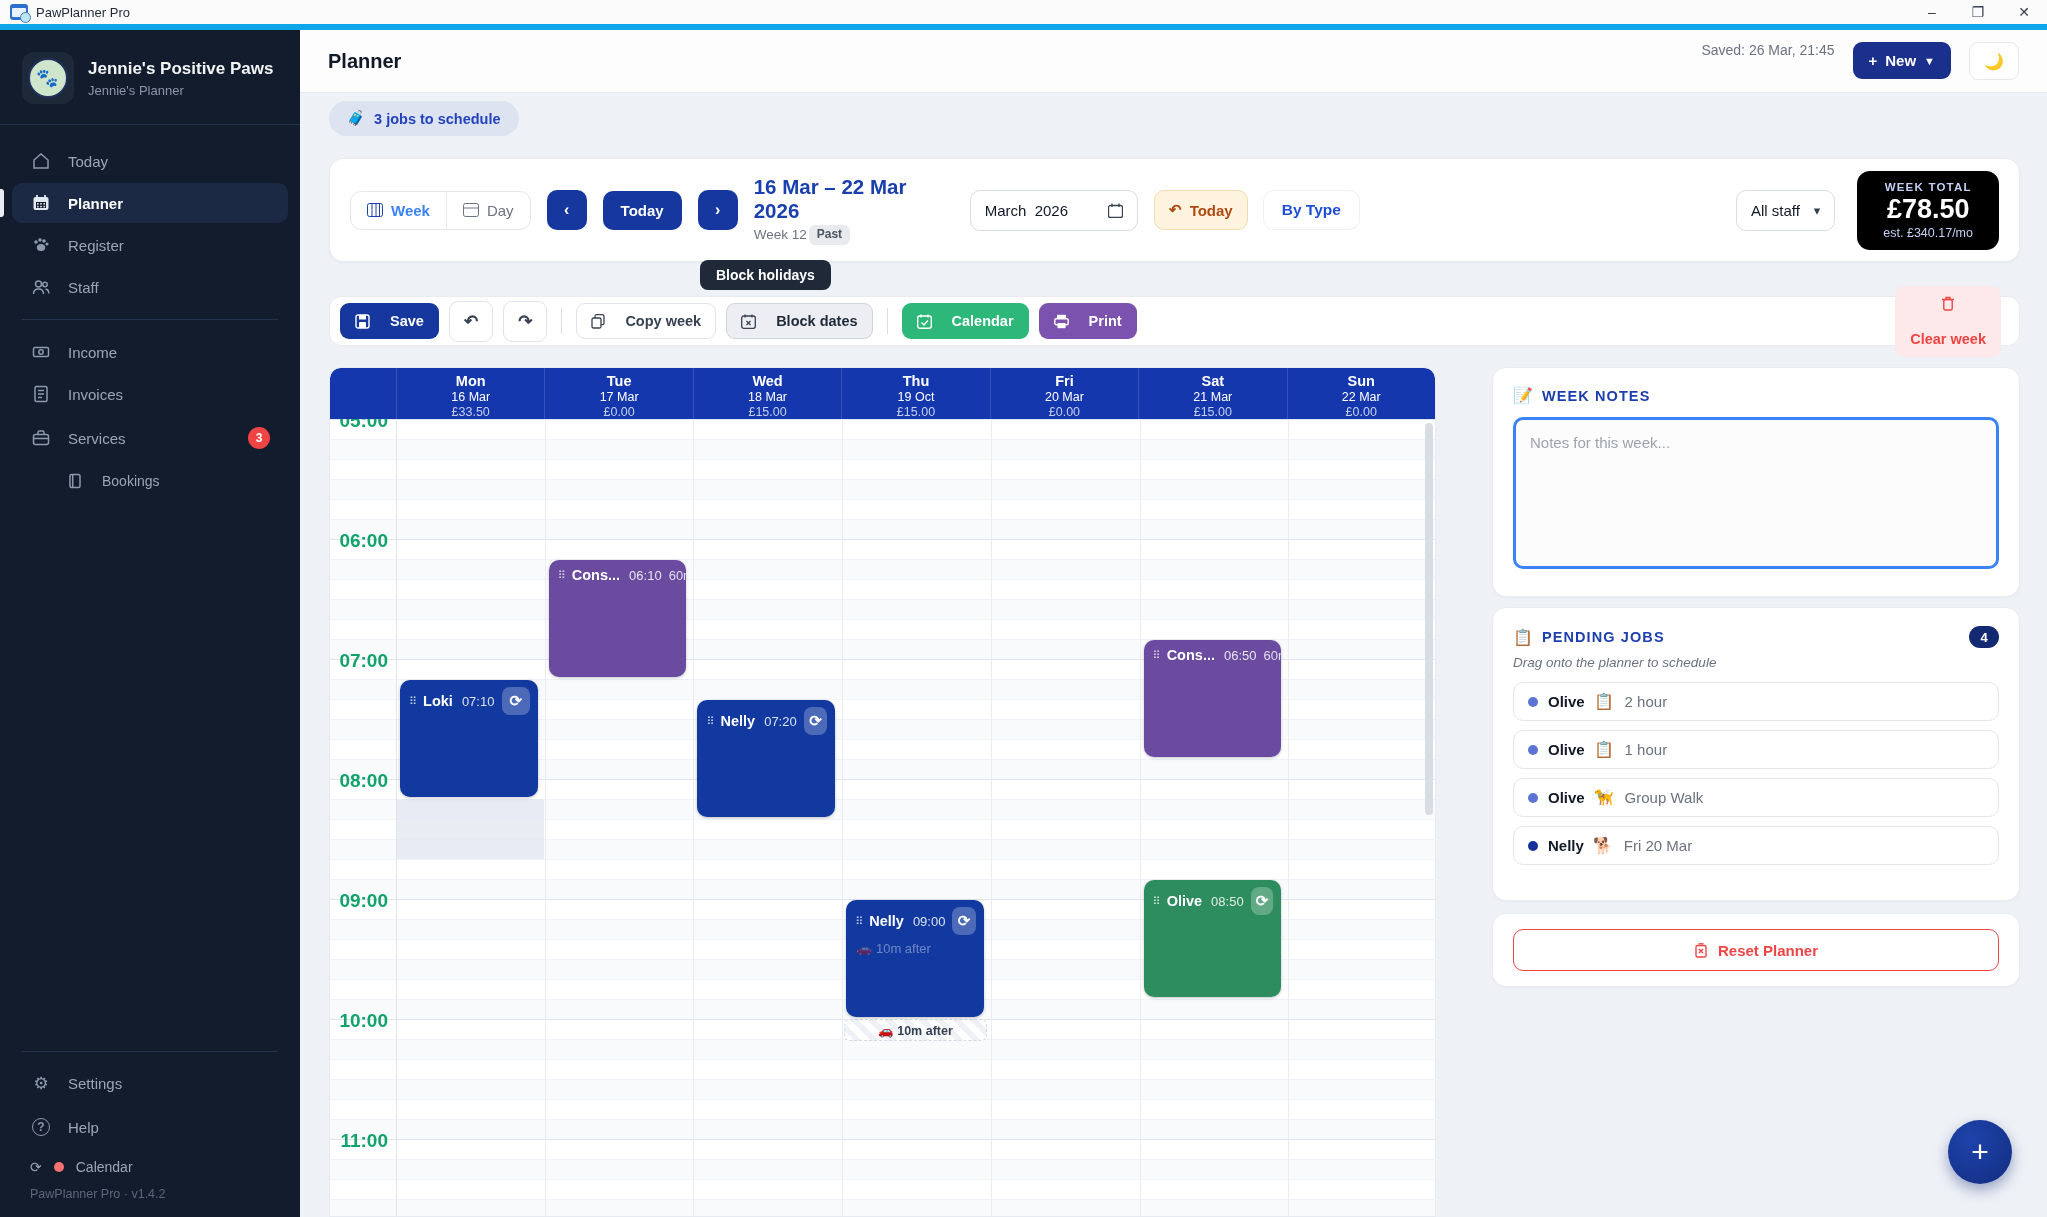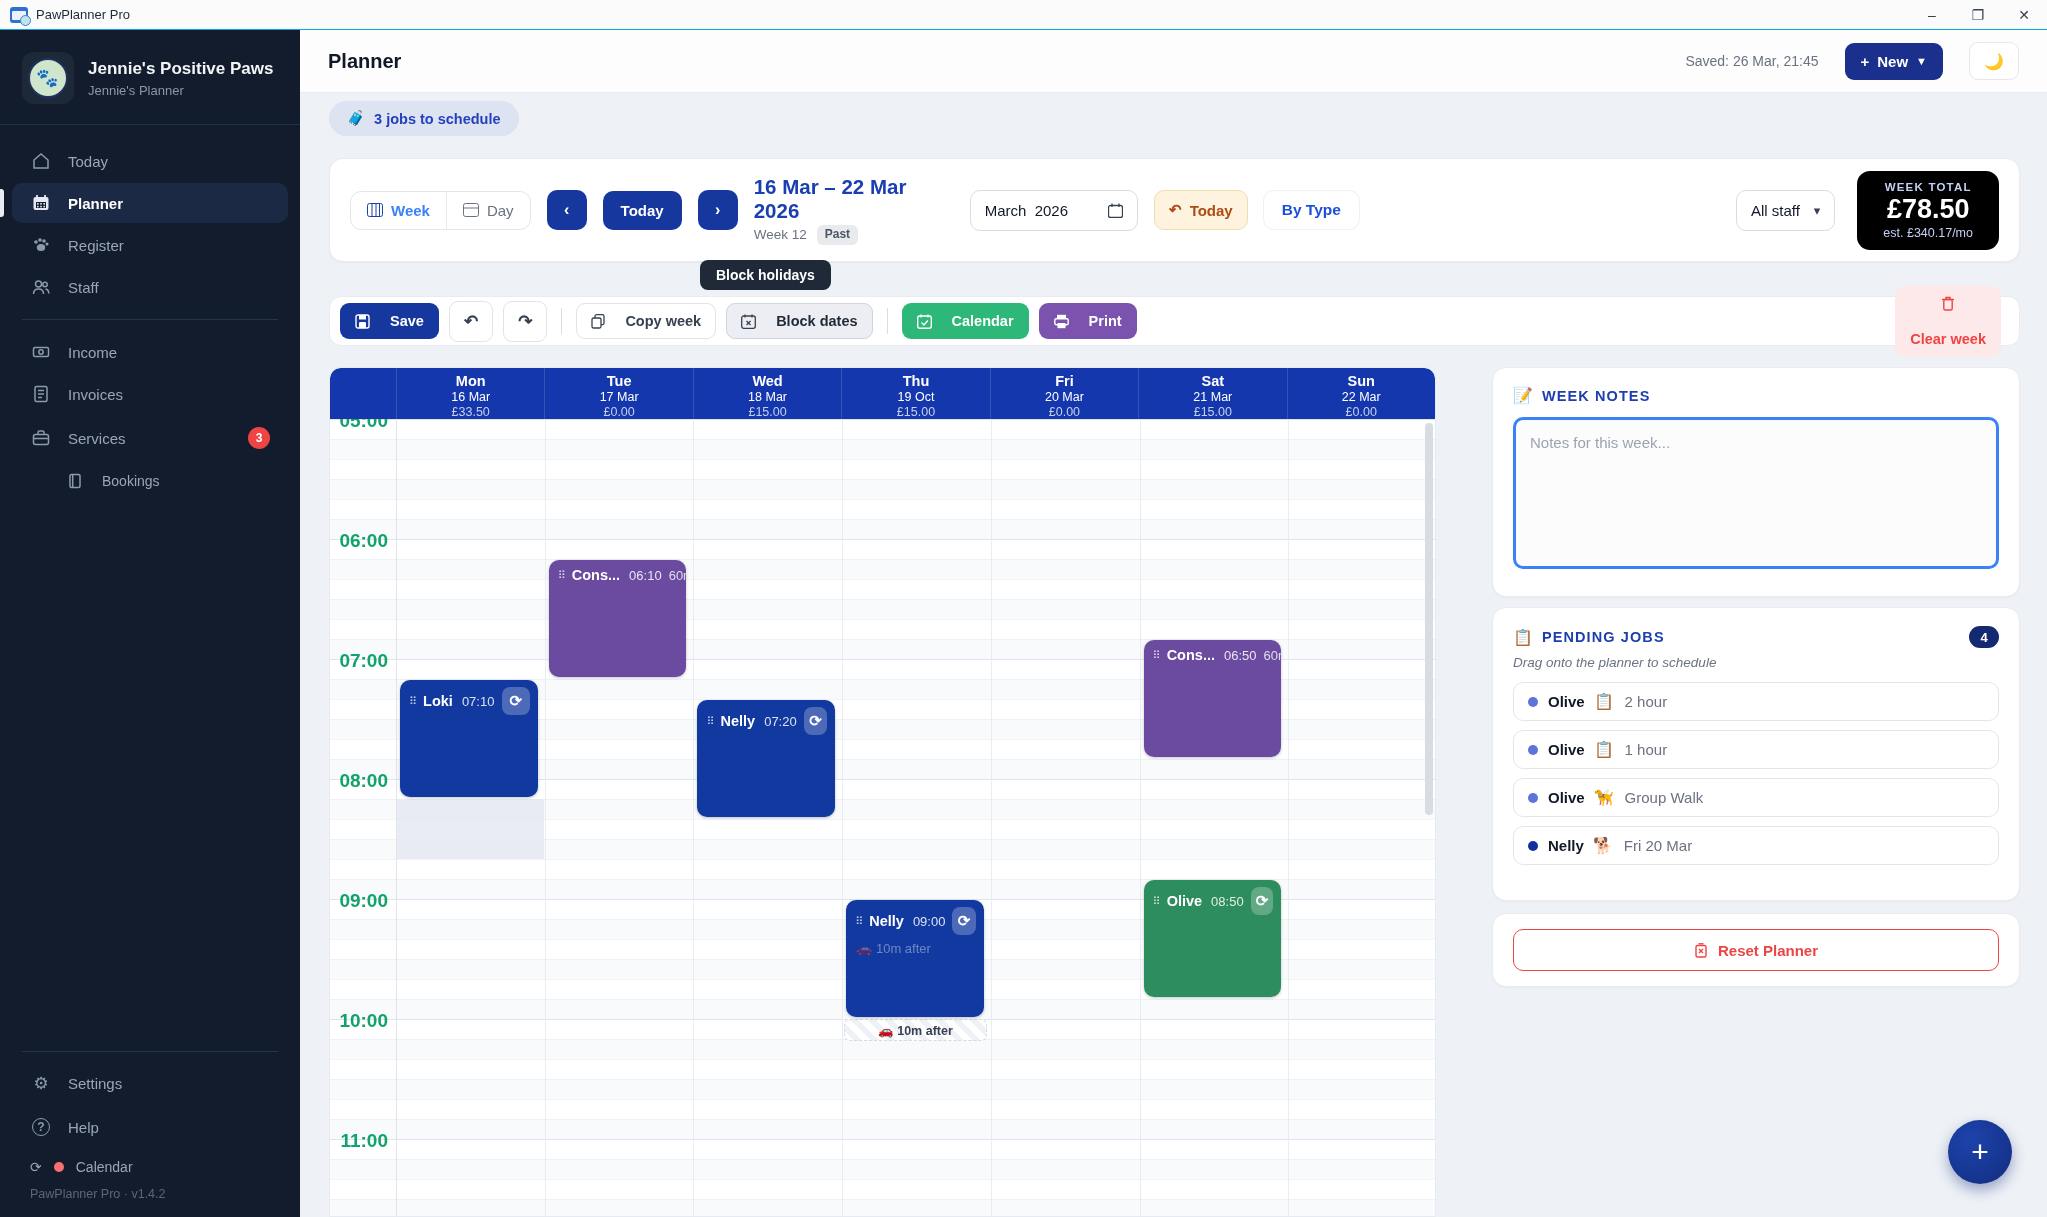--- a/index.html
+++ b/index.html
@@ -1,20 +1,20 @@
 <!DOCTYPE html>
 <html><head>
 <meta charset="utf-8">
 <style>
   * { margin:0; padding:0; box-sizing:border-box; }
   html,body { width:2047px; height:1217px; overflow:hidden; }
   body { font-family:"Liberation Sans", sans-serif; background:#eef1f6; position:relative; color:#111827; }
 
   
-  .titlebar { position:absolute; left:0; top:0; width:2047px; height:30px; background:#fbfbfc; display:flex; align-items:center; border-bottom:1px solid #0ea5e9; z-index:60; }
+  .titlebar { position:absolute; left:0; top:0; width:2047px; height:30px; background:#fbfbfc; display:flex; align-items:center; border-bottom:6px solid #0ea5e9; z-index:60; }
   .app-ico { width:18px; height:16px; margin:0 8px 0 10px; background:#2f6fd0; border-radius:3px; position:relative; }
   .app-ico:before { content:""; position:absolute; left:2px; right:2px; top:4px; height:9px; background:#eaf2ff; border-radius:1px; }
   .app-ico:after { content:""; position:absolute; right:-3px; bottom:-3px; width:9px; height:9px; background:#bfe3f2; border:1px solid #3b82c4; border-radius:50%; }
   .app-title { font-size:13px; color:#1f2937; }
   .win-controls { margin-left:auto; display:flex; height:100%; }
   .win-btn { width:46px; height:100%; display:flex; align-items:center; justify-content:center; font-size:14px; color:#374151; cursor:default; }
 
   
   .sidebar { position:absolute; left:0; top:30px; width:300px; height:1187px; background:#131c2d; z-index:50; }
   .profile { display:flex; align-items:center; gap:14px; padding:22px 22px 20px 22px; border-bottom:1px solid #22304a; }
@@ -32,40 +32,40 @@
   .nav-badge { margin-left:auto; background:#ef4444; color:#fff; font-size:12px; font-weight:bold; min-width:22px; height:22px; border-radius:11px; display:flex; align-items:center; justify-content:center; }
   .side-bottom { position:absolute; left:12px; right:12px; bottom:10px; }
   .side-bottom .top-line { height:1px; background:#26334d; margin:0 10px 10px 10px; }
   .cal-status { display:flex; align-items:center; gap:12px; padding:10px 18px; color:#9aa5b6; font-size:14px; }
   .dot { width:10px; height:10px; border-radius:50%; }
   .version { color:#5b6678; font-size:12.5px; padding:2px 18px 6px 18px; }
 
   
   .main-header { position:absolute; left:300px; top:30px; right:0; height:63px; background:#fdfdfe; border-bottom:1px solid #e7eaef; display:flex; align-items:center; padding:0 28px; z-index:20; }
   .page-title { font-size:20px; font-weight:bold; color:#111827; }
-  .header-right { margin-left:auto; display:flex; align-items:center; gap:26px; }
+  .header-right { margin-left:auto; display:flex; align-items:flex-start; gap:18px; }
   .saved { color:#6b7280; font-size:14px; }
   .btn-new { background:#1b2f8d; color:#fff; font-weight:bold; font-size:15px; border:none; border-radius:9px; padding:10px 16px; display:flex; align-items:center; gap:8px; cursor:pointer; }
   .btn-new .caret { font-size:11px; }
   .btn-theme { background:#fff; border:1px solid #e5e7eb; border-radius:9px; width:50px; height:38px; font-size:16px; cursor:pointer; }
 
   
   .banner-pill { position:absolute; left:329px; top:101px; height:35px; background:#dde3f0; border-radius:18px; display:flex; align-items:center; gap:9px; padding:0 18px; color:#2342be; font-weight:bold; font-size:14.5px; z-index:10; }
 
   
   .toolbar-card { position:absolute; left:329px; top:158px; width:1691px; height:104px; background:#fff; border:1px solid #e9ebf0; border-radius:14px; box-shadow:0 1px 2px rgba(16,24,40,.04); display:flex; align-items:center; gap:16px; padding:0 20px; z-index:10; }
   .seg { display:flex; border:1px solid #e3e6ec; border-radius:11px; overflow:hidden; background:#fff; }
   .seg-opt { padding:10px 16px; font-size:15px; display:flex; gap:8px; align-items:center; cursor:pointer; }
   .seg-opt.on { color:#3b82f6; font-weight:bold; border-right:1px solid #e8eaef; }
   .seg-opt.off { color:#6b7280; }
   .nav-sq { width:40px; height:40px; background:#15379e; color:#fff; border:none; border-radius:10px; font-size:16px; font-weight:bold; cursor:pointer; }
   .btn-today { background:#15379e; color:#fff; border:none; border-radius:10px; font-weight:bold; font-size:15px; padding:11px 18px; cursor:pointer; }
   .range-block { width:200px; line-height:1.15; }
   .range-title { color:#1a3fae; font-weight:bold; font-size:20.5px; }
-  .range-sub { margin-top:3px; display:flex; align-items:center; gap:10px; }
+  .range-sub { margin-top:3px; display:flex; align-items:center; gap:2px; }
   .week-no { color:#6b7280; font-size:13.5px; }
   .past-badge { background:#e8eaee; color:#4b5563; font-size:12px; font-weight:bold; border-radius:6px; padding:3px 8px; }
   .month-input { border:1px solid #d8dce3; border-radius:10px; padding:11px 14px; display:flex; align-items:center; gap:40px; font-size:15px; color:#111827; cursor:text; white-space:pre; }
   .btn-today2 { background:#fdf3df; border:1px solid #f0dcae; color:#ad4b12; font-weight:bold; border-radius:10px; padding:10px 14px; font-size:15px; display:flex; gap:8px; align-items:center; cursor:pointer; }
   .btn-bytype { background:#fff; color:#1d4ed8; font-weight:bold; border:none; font-size:15.5px; padding:10px 18px; border-radius:10px; box-shadow:0 0 0 1px #f0f1f5; cursor:pointer; }
   .staff-select { border:1px solid #d8dce3; border-radius:10px; padding:11px 14px; font-size:15px; color:#111827; display:flex; align-items:center; gap:14px; cursor:pointer; }
   .wt-card { margin-left:6px; background:#000000; border-radius:13px; color:#fff; padding:10px 26px; text-align:center; }
   .wt-label { font-size:11.5px; font-weight:bold; letter-spacing:1.2px; color:#c3d0f4; }
   .wt-amount { font-size:27px; font-weight:bold; margin:1px 0; }
   .wt-est { font-size:12.5px; color:#c3d0f4; }

